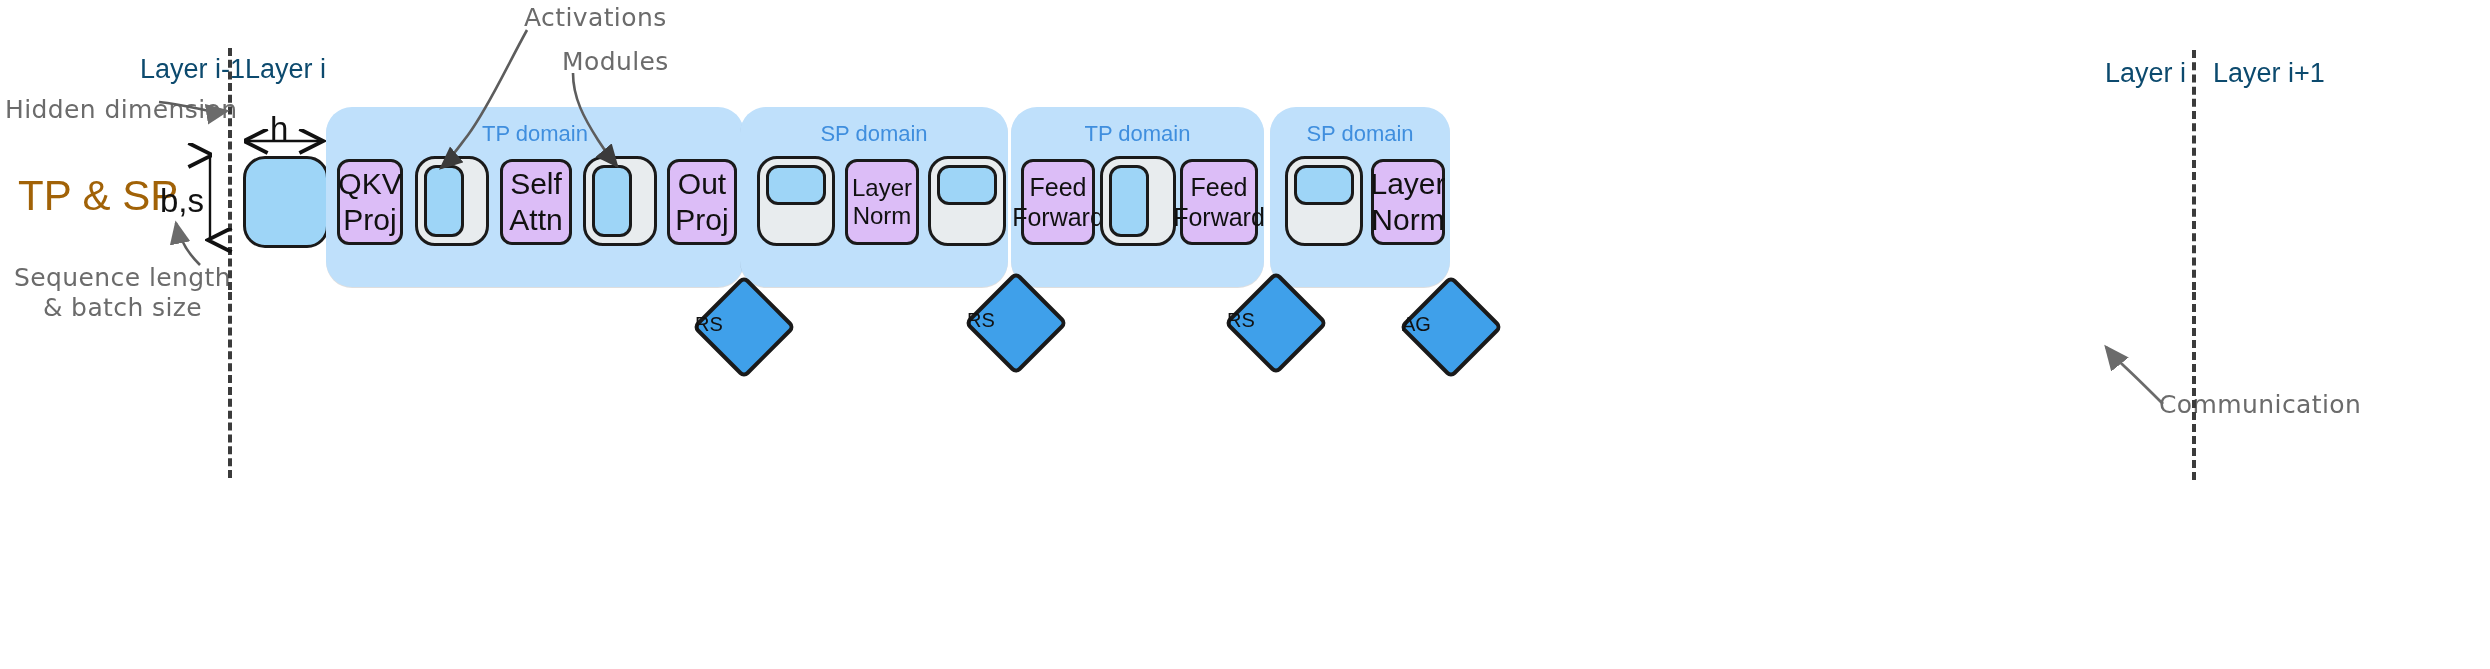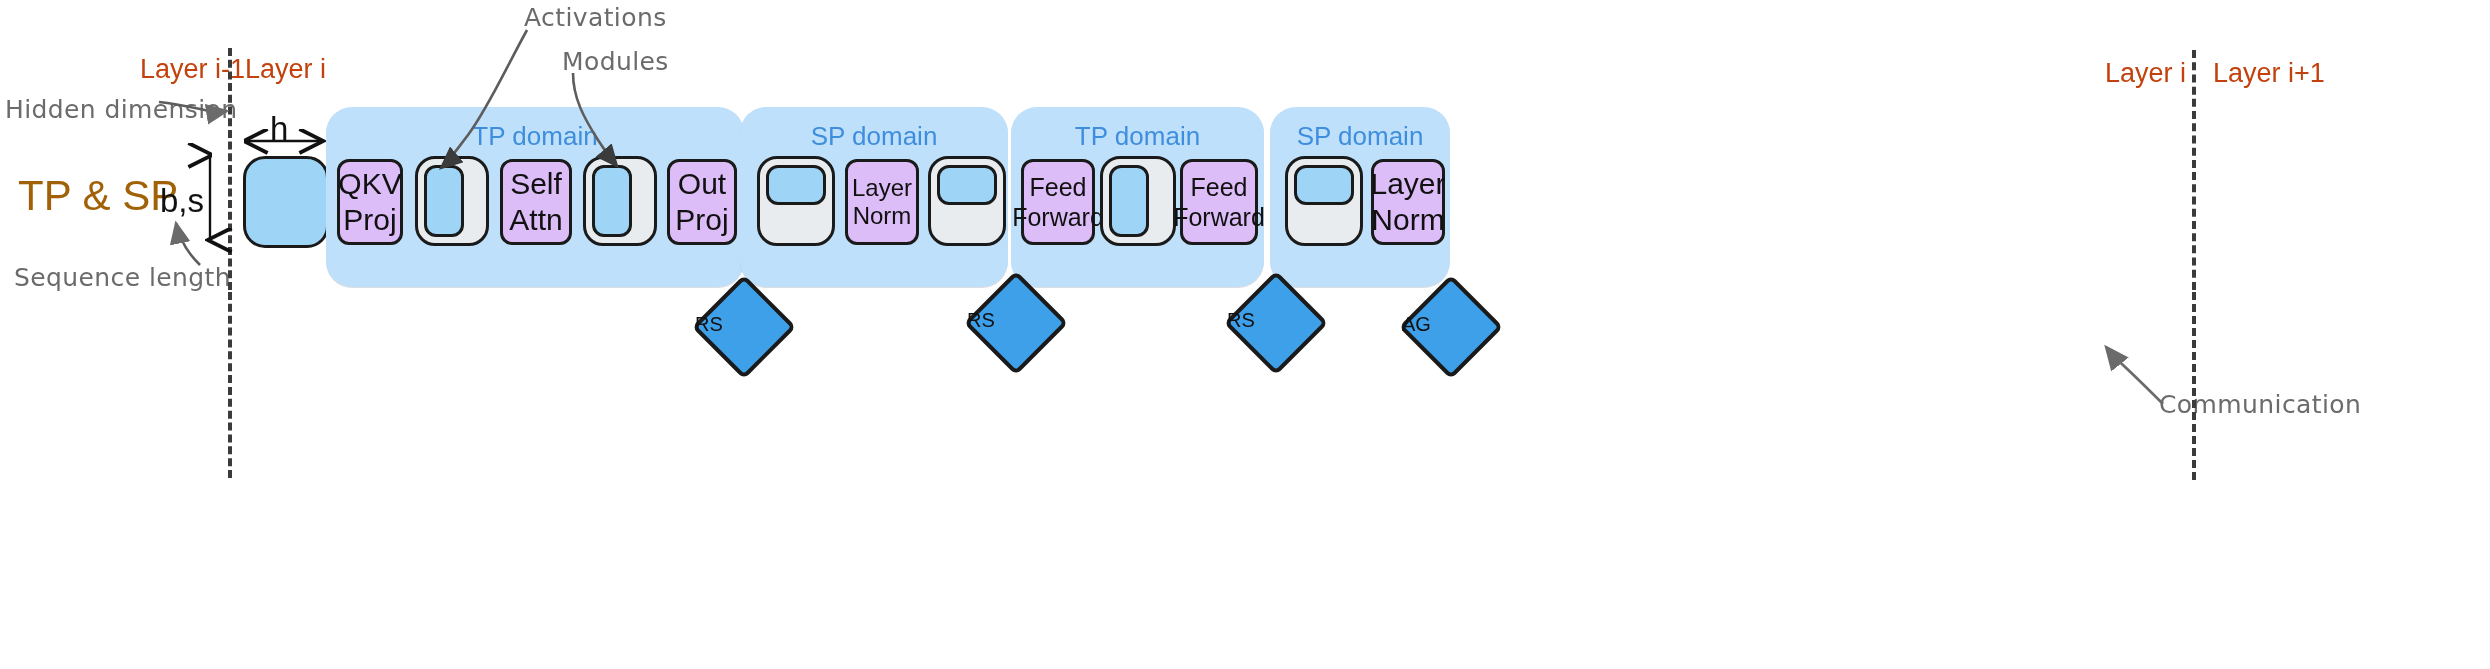--- a/index.html
+++ b/index.html
@@ -7,36 +7,36 @@
        font-family:"Liberation Sans",sans-serif;}
   .stage{position:absolute;left:0;top:0;width:2490px;height:669px;}
 
   
   .hand{position:absolute;font-family:"DejaVu Sans",sans-serif;color:#6b6b6b;
         font-size:25px;line-height:31px;white-space:pre;letter-spacing:.4px;}
   .hand.c{text-align:center;}
 
   
   .plain{position:absolute;font-family:"Liberation Sans",sans-serif;
-         color:#c2410c;font-size:27px;white-space:nowrap;}
+         color:#0c4a6e;font-size:27px;white-space:nowrap;}
 
   .title{position:absolute;font-family:"Liberation Sans",sans-serif;
          color:#a16207;font-size:42px;white-space:nowrap;}
 
   .hlabel{position:absolute;font-family:"Liberation Sans",sans-serif;
           color:#111;font-size:33px;white-space:nowrap;}
 
   
   .vdash{position:absolute;width:0;border-left:4px dashed #3b3b3b;}
 
   
   .domain{position:absolute;background:#bfe0fb;border-radius:26px;
           box-shadow:0 1px 0 rgba(0,0,0,.13);}
   .domain-label{position:absolute;left:0;right:0;top:14px;text-align:center;
-                color:#3f8ede;font-size:26px;font-family:"Liberation Sans",sans-serif;}
+                color:#3f8ede;font-size:22px;font-family:"Liberation Sans",sans-serif;}
 
   
   .module{position:absolute;background:#dcbdf7;border:3px solid #1a1a1a;
           border-radius:12px;display:flex;align-items:center;justify-content:center;
           text-align:center;color:#111;font-size:30px;line-height:36px;
           font-family:"Liberation Sans",sans-serif;}
 
   
   .actfull{position:absolute;background:#9ed5f7;border:3px solid #1a1a1a;
            border-radius:22px;}
@@ -59,20 +59,21 @@
 </head>
 <body>
 
 <div class="stage">
 
   <div class="hand" style="left:524px;top:2px;">Activations</div>
   <div class="hand" style="left:562px;top:46px;">Modules</div>
   <div class="hand" style="left:5px;top:94px;">Hidden dimension</div>
 
   <div class="hand c" style="left:0px;top:262px;width:245px;">Sequence length</div>
+  <div class="hand c" style="left:0px;top:292px;width:245px;">&amp; batch size</div>
 
   <div class="hand" style="left:2159px;top:389px;">Communication</div>
 
   <div class="title" style="left:18px;top:172px;">TP &amp; SP</div>
 
   <div class="plain" style="left:140px;top:54px;">Layer i-1</div>
   <div class="plain" style="left:245px;top:54px;">Layer i</div>
   <div class="plain" style="left:2105px;top:58px;">Layer i</div>
   <div class="plain" style="left:2213px;top:58px;">Layer i+1</div>
 

